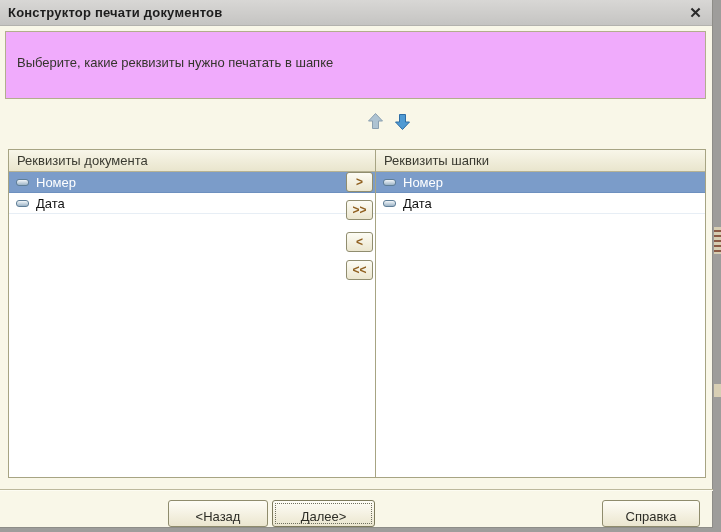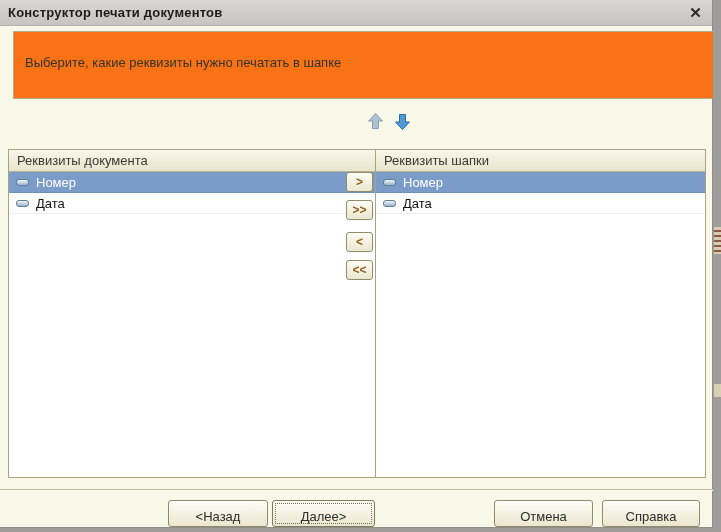--- a/index.html
+++ b/index.html
@@ -7,22 +7,22 @@
           font-family:"Liberation Sans", sans-serif;-webkit-font-smoothing:antialiased;}
   .dialog{position:absolute;left:0;top:0;width:713px;height:528px;background:#f9f7e8;
           border-right:1px solid #8e8d88;border-bottom:1px solid #8e8d88;box-sizing:border-box;}
   
   .titlebar{position:absolute;left:0;top:0;width:100%;height:26px;
             background:linear-gradient(#d8d7d5,#c5c4c2);border-bottom:1px solid #b3b2ae;box-sizing:border-box;}
   .title-text{position:absolute;left:8px;top:5px;font-size:13px;font-weight:bold;color:#1d1d1d;letter-spacing:0.2px;}
   .close-btn{position:absolute;right:7px;top:3px;width:19px;height:19px;text-align:center;line-height:19px;
              font-size:15px;font-weight:bold;color:#2a2a2a;cursor:default;}
   
-  .infobox{position:absolute;left:5px;top:31px;width:701px;height:68px;background:#f97316;
-           border:1px solid #b2ae8d;box-sizing:border-box;margin-left:8px;}
+  .infobox{position:absolute;left:5px;top:31px;width:701px;height:68px;background:#f0abfc;
+           border:1px solid #b2ae8d;box-sizing:border-box;}
   .info-text{position:absolute;left:11px;top:23px;font-size:13px;color:#34342c;}
   
   .arrow-btn{position:absolute;top:111px;width:21px;height:21px;padding:0;border:none;background:transparent;}
   .arrow-up{left:365px;}
   .arrow-down{left:392px;}
   
   .panel{position:absolute;top:149px;height:329px;background:#ffffff;border:1px solid #a7a483;box-sizing:border-box;}
   .panel-left{left:8px;width:378px;}
   .panel-right{left:375px;width:331px;}
   .panel-header{height:22px;background:linear-gradient(#f8f6e9,#e9e5cd);border-bottom:1px solid #b6b293;
@@ -119,21 +119,20 @@
           <span class="attr-icon"></span>
           <span>Дата</span>
         </div>
       </div>
     </div>
 
     <div class="separator"></div>
 
     <button class="btn btn-back">&lt;Назад</button>
     <button class="btn btn-next">Далее&gt;</button>
-    <button class="btn btn-cancel">Отмена</button>
     <button class="btn btn-help">Справка</button>
 
   </div>
 
   <div class="right-strip"></div>
   <div class="frag-a"></div>
   <div class="frag-b"></div>
   <div class="bottom-strip"></div>
 </div>
 

